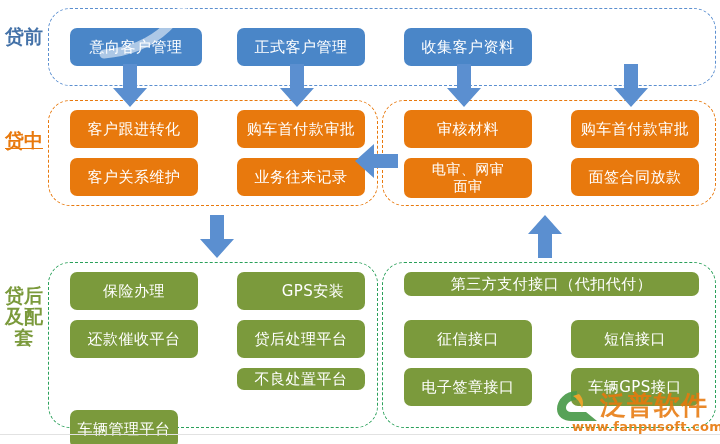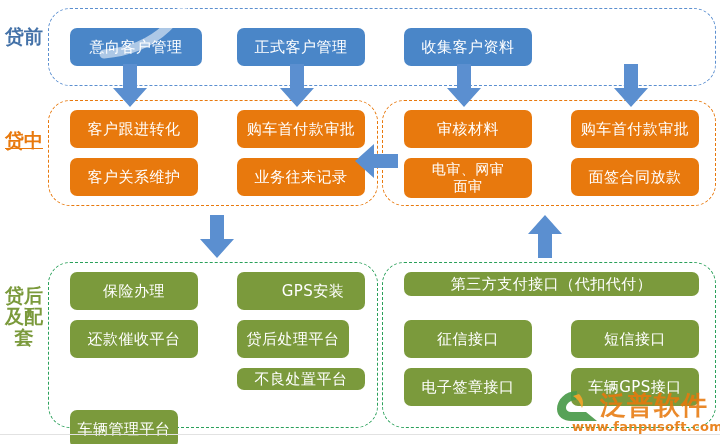--- a/index.html
+++ b/index.html
@@ -171,21 +171,21 @@
 面审</div>
 
   <div class="node orange" style="left:571px; top:158px; width:128px; height:38px;">面签合同放款</div>
 
   <div class="node green" style="left:70px; top:272px; width:128px; height:38px;">保险办理</div>
 
   <div class="node green" style="left:237px; top:272px; width:128px; height:38px;padding-left:24px;">GPS安装</div>
 
   <div class="node green" style="left:70px; top:320px; width:128px; height:38px;">还款催收平台</div>
 
-  <div class="node green" style="left:237px; top:320px; width:112px; height:38px;">贷后处理平台</div>
+  <div class="node green" style="left:237px; top:320px; width:128px; height:38px;">贷后处理平台</div>
 
   <div class="node green" style="left:70px; top:368px; width:108px; height:38px;margin-top:42px;">车辆管理平台</div>
 
   <div class="node green" style="left:237px; top:368px; width:128px; height:22px;">不良处置平台</div>
 
   <div class="node green" style="left:404px; top:272px; width:295px; height:24px;">第三方支付接口（代扣代付）</div>
 
   <div class="node green" style="left:404px; top:320px; width:128px; height:38px;">征信接口</div>
 
   <div class="node green" style="left:571px; top:320px; width:128px; height:38px;">短信接口</div>

